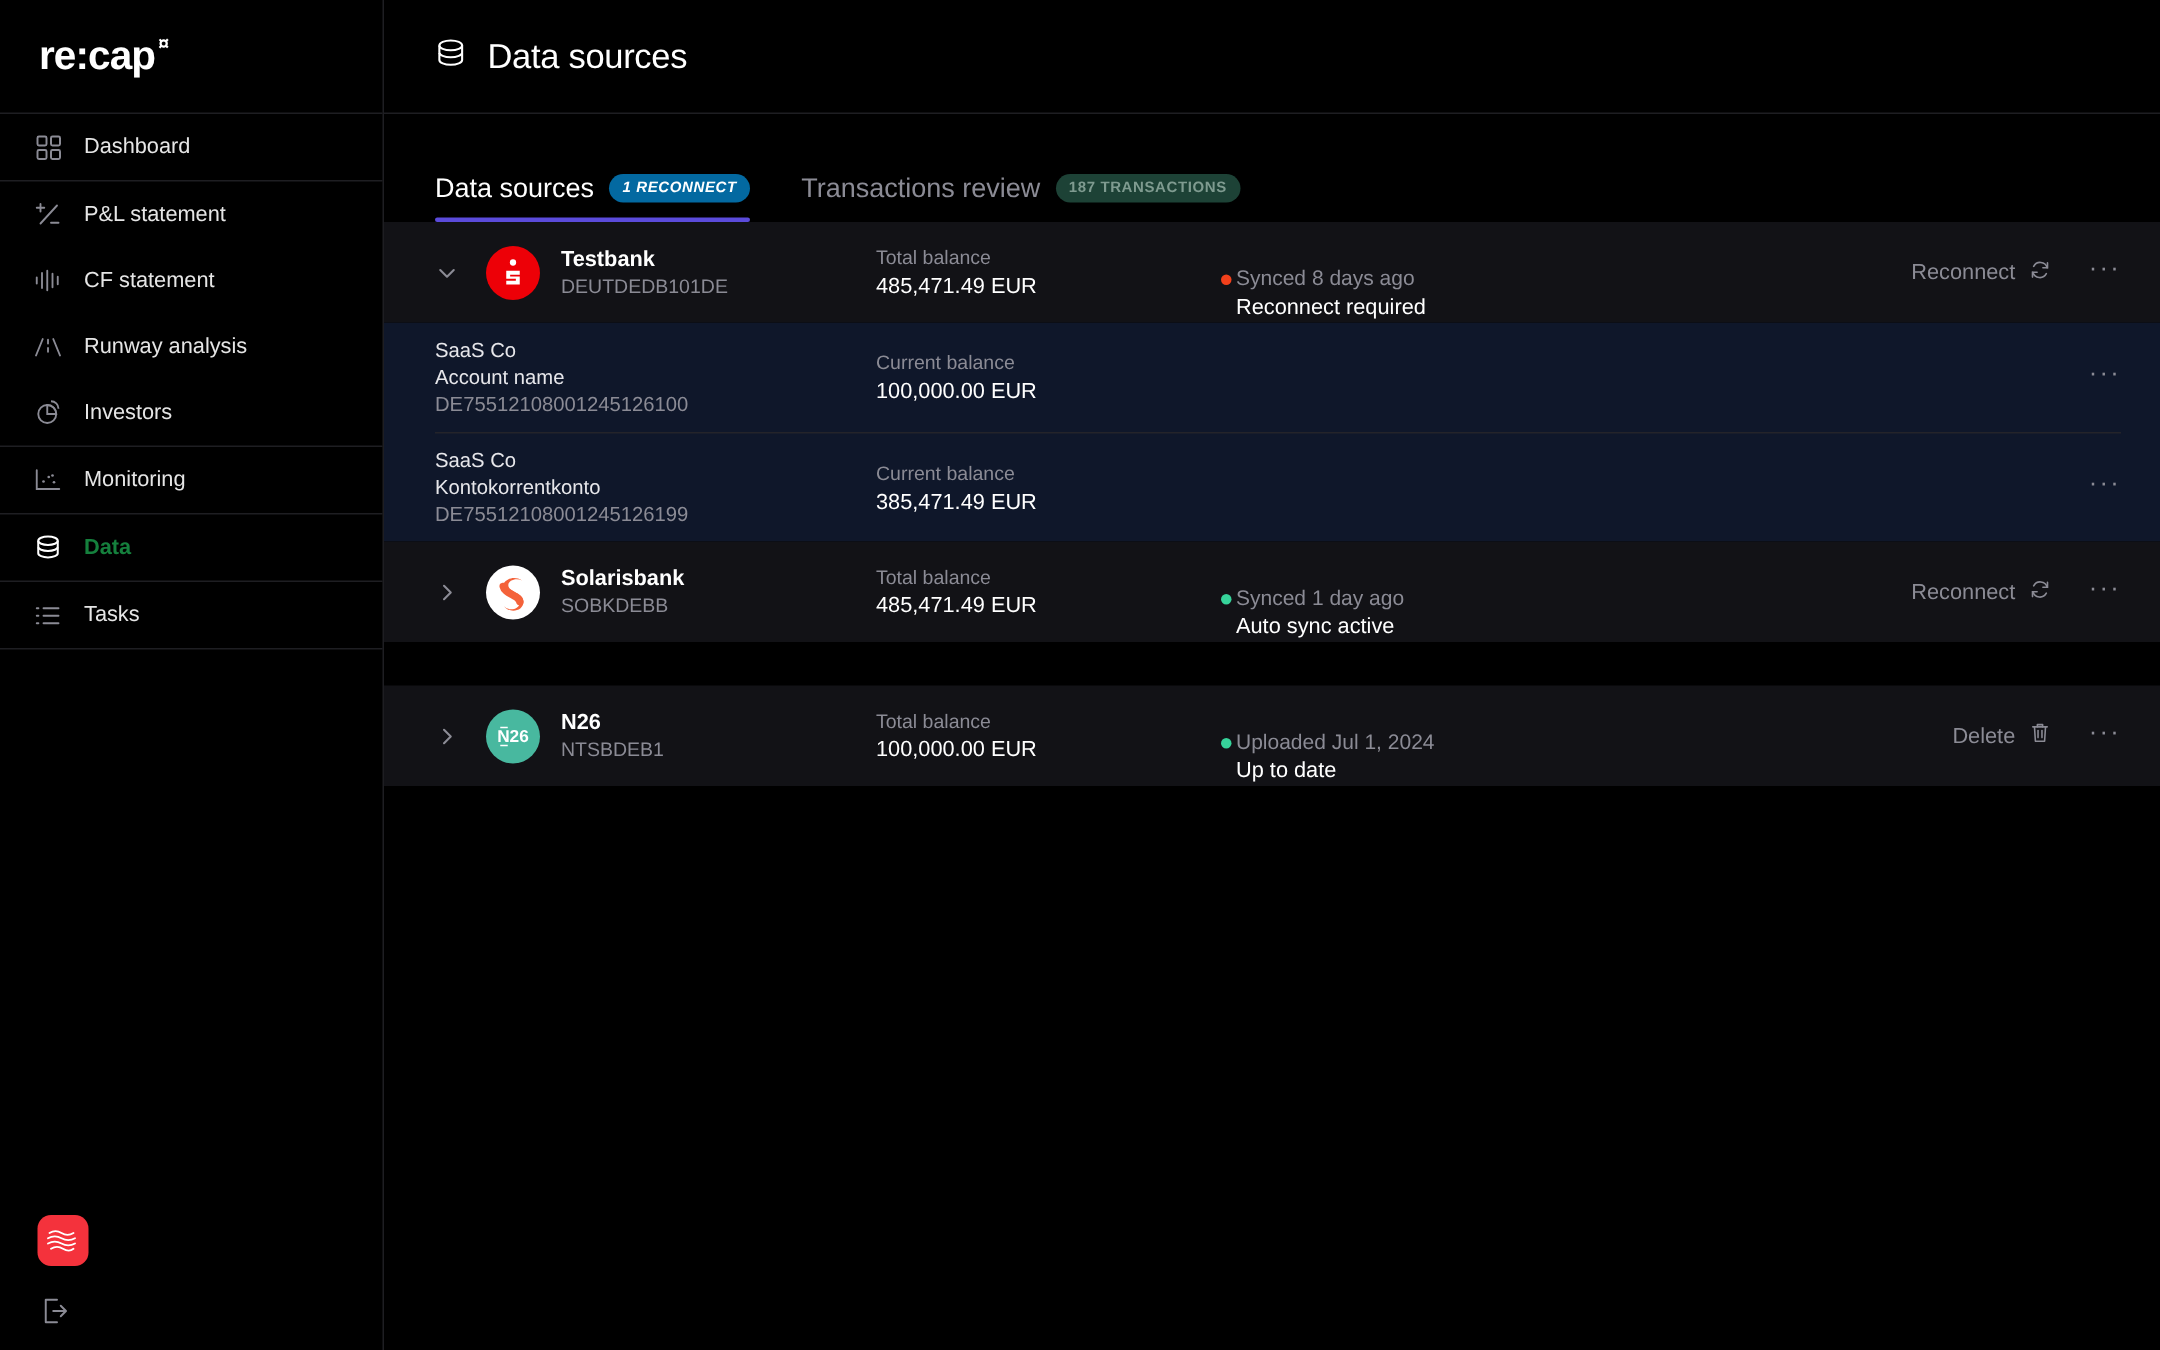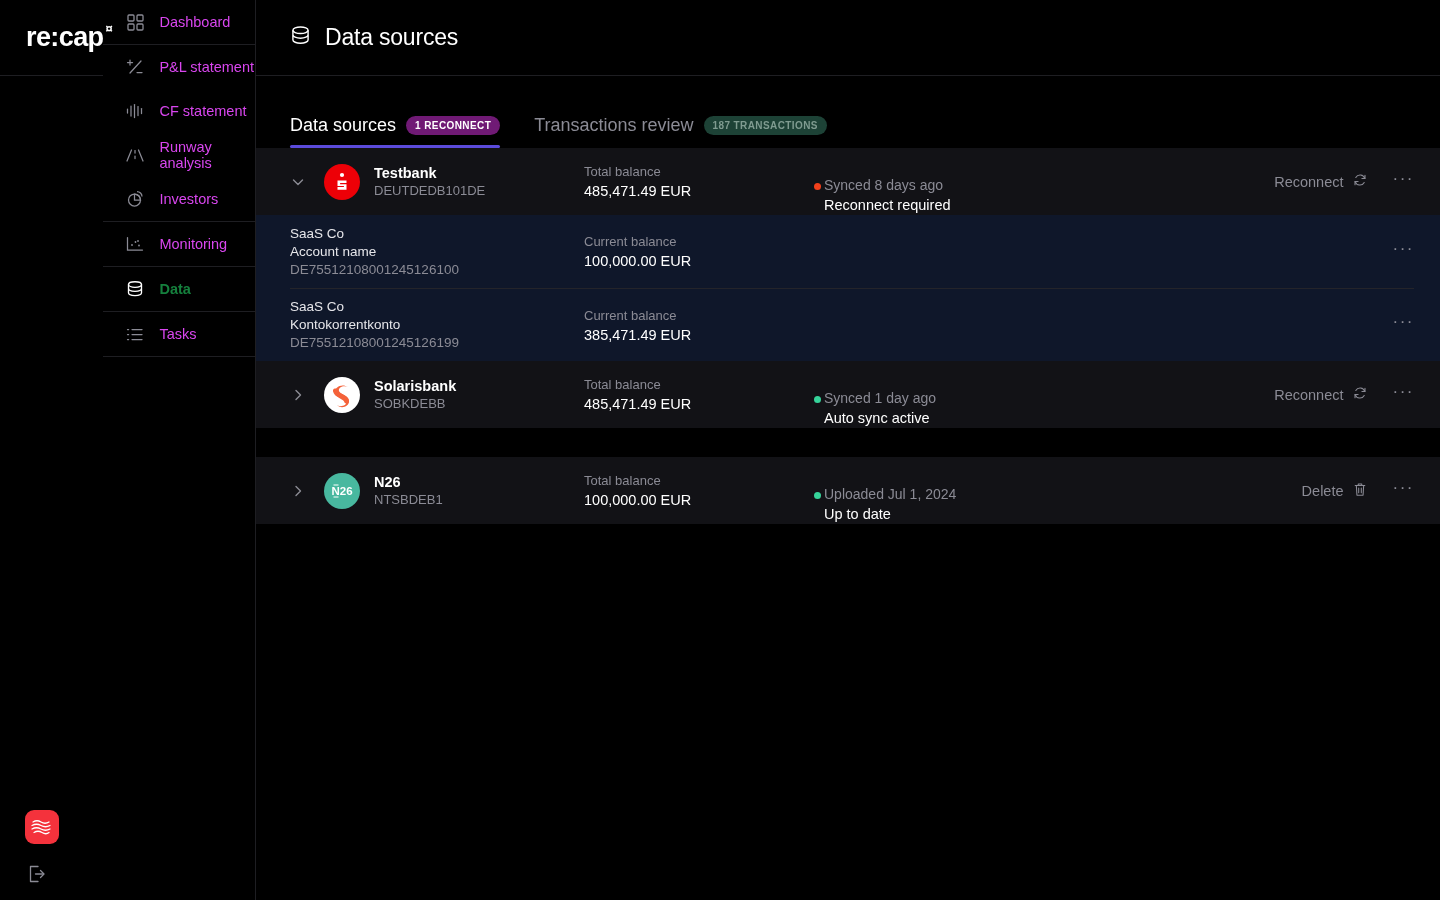--- a/index.html
+++ b/index.html
@@ -9,21 +9,21 @@
     font-family: "Liberation Sans", sans-serif;
     overflow: hidden;
   }
   .app { display: flex; width: 1440px; height: 900px; }
 
   
   .sidebar {
     width: 256px; height: 900px;
     background: #000000;
     border-right: 1px solid #1e1e22;
-    display: flex; flex-direction: row;
+    display: flex; flex-direction: column;
     flex: 0 0 256px;
     position: relative;
   }
   .brand {
     height: 76px;
     display: flex; align-items: center;
     padding-left: 26px;
     border-bottom: 1px solid #1e1e22;
   }
   .brand-text {
@@ -32,21 +32,21 @@
     font-weight: 700;
     letter-spacing: -0.6px;
     position: relative;
   }
   .nav { padding: 0; }
   .nav-group { border-bottom: 1px solid #1e1e22; }
   .nav-item {
     display: flex; align-items: center; gap: 14px;
     height: 44px;
     padding-left: 22px;
-    color: #d946ef;
+    color: #e5e5e5;
     font-size: 14.5px;
     cursor: pointer;
     position: relative;
   }
   .nav-item .ico { width: 20px; height: 20px; display: flex; align-items: center; justify-content: center; flex: 0 0 20px; }
   .nav-item svg { display: block; }
   .nav-item.active { color: #15803d; font-weight: 700; }
   .nav-item.active svg { stroke: #ffffff; }
 
   .sidebar-bottom {
@@ -89,21 +89,21 @@
   .tab.active .tab-label { color: #ffffff; }
   .tab.active::after {
     content: ""; position: absolute; left: 0; right: 0; bottom: 0;
     height: 3px; background: #5b4bdb; border-radius: 2px;
   }
   .badge {
     font-size: 10px; font-weight: 700; letter-spacing: 0.4px;
     padding: 4px 9px 4px 9px; border-radius: 11px;
     white-space: nowrap;
   }
-  .badge.red { background: #701a75; color: #ffffff; }
+  .badge.red { background: #0369a1; color: #ffffff; font-style: italic; }
   .badge.green { background: #1d4236; color: #7f9b90; }
 
   
   .list { display: flex; flex-direction: column; }
   .bank-row {
     background: #121216;
     height: 67px;
     display: flex; align-items: center;
     padding-left: 34px; padding-right: 26px;
     position: relative;

